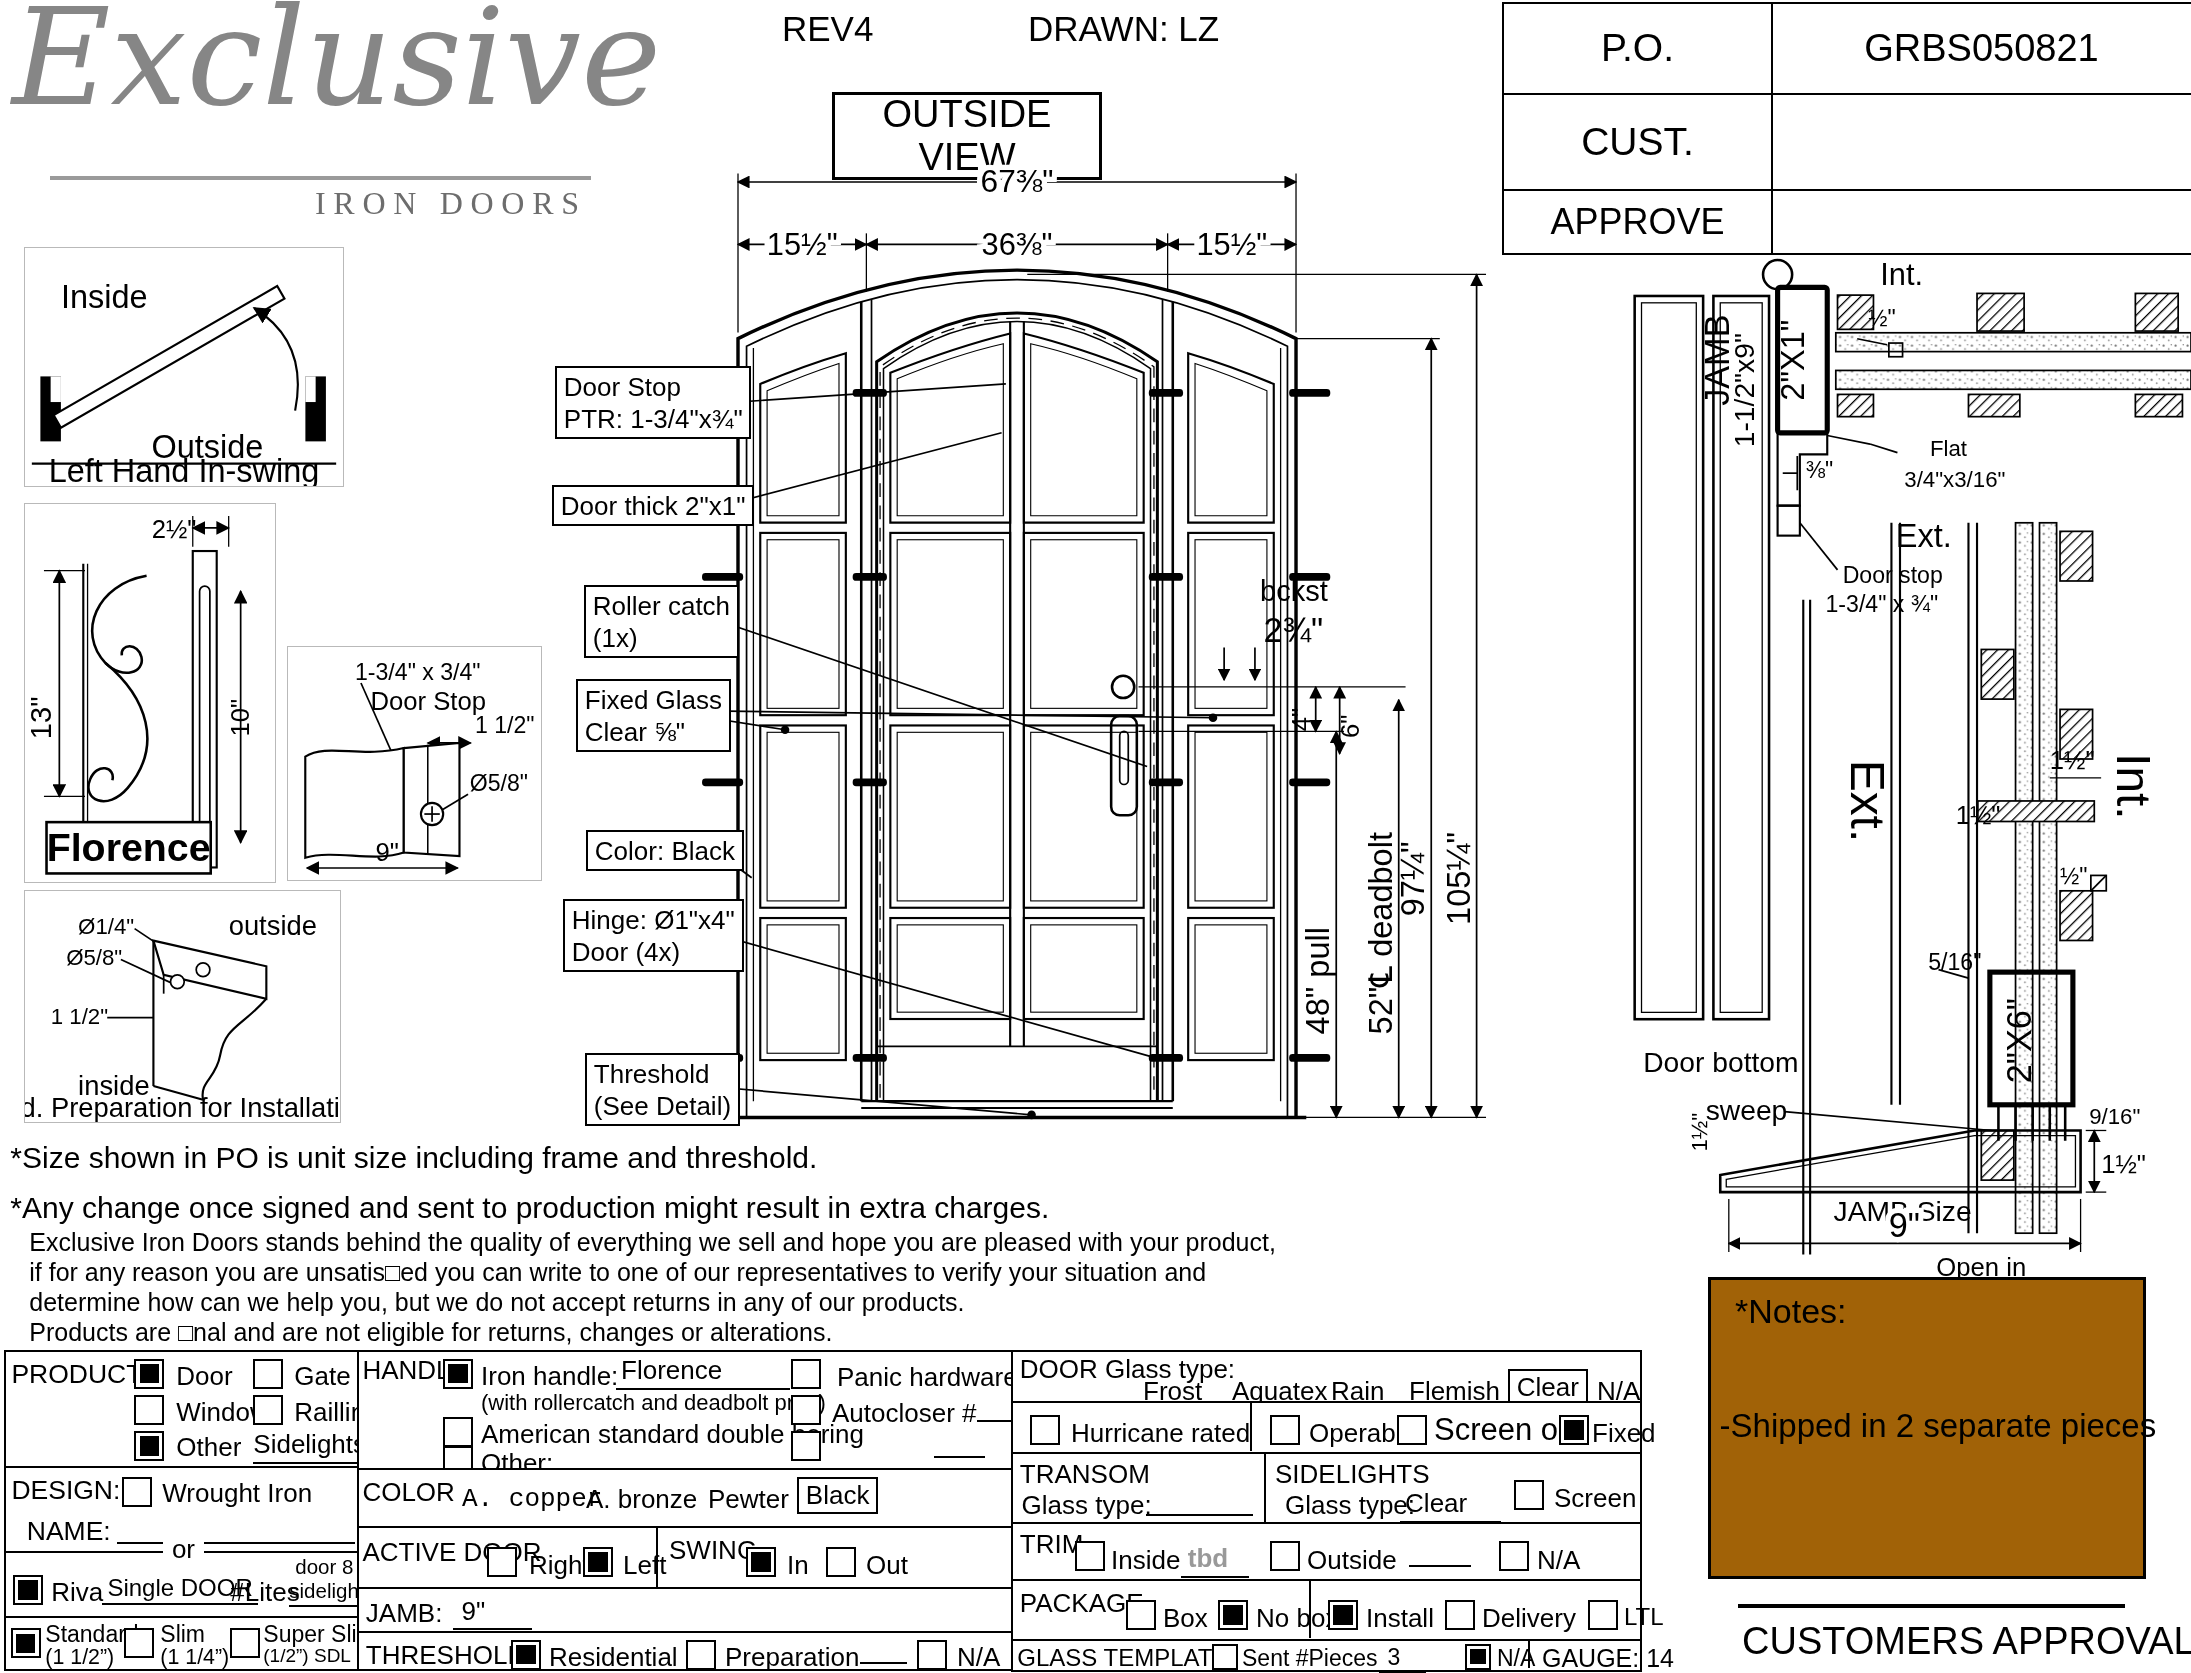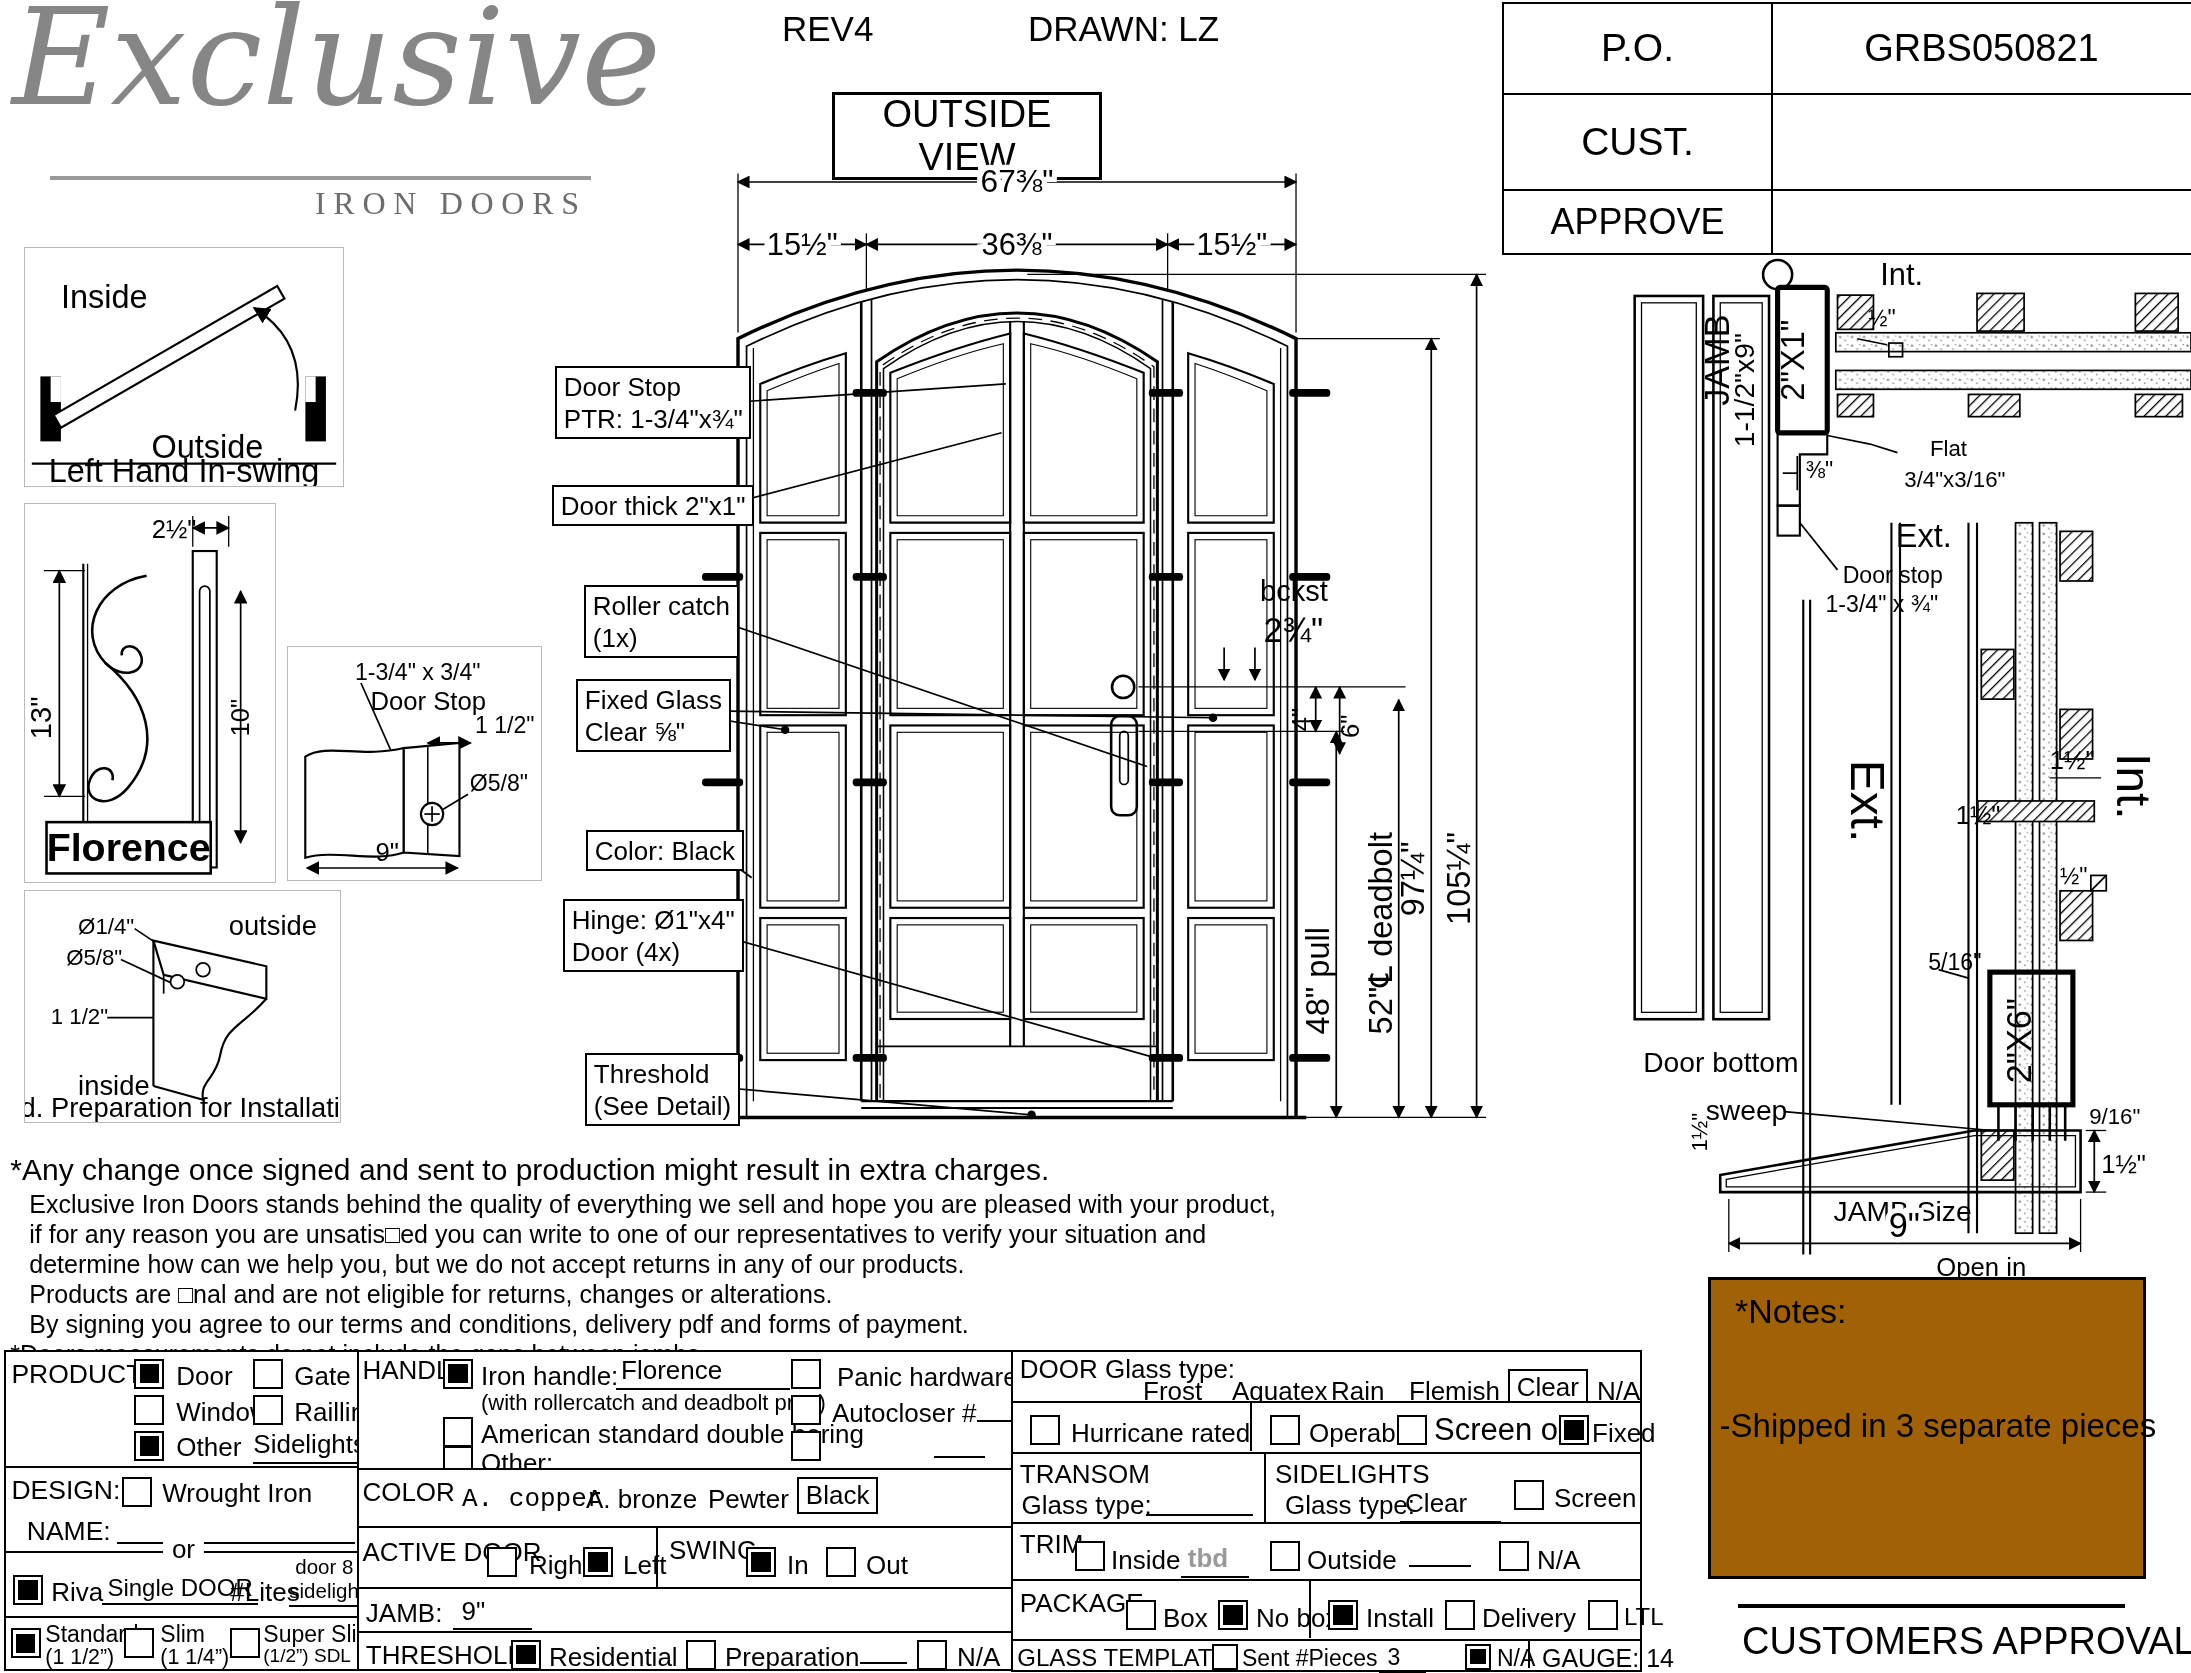--- a/index.html
+++ b/index.html
@@ -418,20 +418,21 @@
     <text x="238" y="1028" font-size="33">sweep</text>
     <text x="686" y="1032" font-size="26">9/16"</text>
     <text x="700" y="1090" font-size="30">1½"</text>
     <text x="240" y="1042" font-size="26" transform="rotate(-90 240 1042)" text-anchor="middle">1½"</text>
     <text x="468" y="1146" font-size="33" text-anchor="middle">JAMB Size</text>
     <text x="470" y="1164" font-size="40" text-anchor="middle" stroke="#fff" stroke-width="12" paint-order="stroke">9"</text>
     <text x="560" y="1210" font-size="30" text-anchor="middle">Open in</text>
   </svg>
 
   <div class="abs" style="left:10.3px;top:1139px;width:984px;">
+    <div class="fn1">*Size shown in PO is unit size including frame and threshold.</div>
     <div class="fn1" style="margin-top:12px;">*Any change once signed and sent to production might result in extra charges.</div>
     <div style="padding-left:19px;">
       <div class="fnb">Exclusive Iron Doors stands behind the quality of everything we sell and hope you are pleased with your product,</div>
       <div class="fnb">if for any reason you are unsatis□ed you can write to one of our representatives to verify your situation and</div>
       <div class="fnb">determine how can we help you, but we do not accept returns in any of our products.</div>
       <div class="fnb">Products are □nal and are not eligible for returns, changes or alterations.</div>
       <div class="fnb">By signing you agree to our terms and conditions, delivery pdf and forms of payment.</div>
       <div class="fnb" style="margin-left:-19px;">*Doors measurements do not include the gaps between jambs</div>
     </div>
   </div>
@@ -596,19 +597,19 @@
     <span class="t" style="left:229px;top:4.3px;font-size:23px;">Sent #Pieces</span>
     <span class="t" style="left:366px;top:2.6px;font-size:23px;border-bottom:2.6px solid #000;padding:0 26px 0 8.6px;">3</span>
     <span class="cb sm checked" style="left:452px;top:2.6px;"></span>
     <span class="t" style="left:484px;top:4.3px;font-size:23px;">N/A</span>
     <span class="abs" style="left:515px;top:0;width:0;height:27px;border-left:2.6px solid #000;"></span>
     <span class="t" style="left:529px;top:3.4px;font-size:25px;">GAUGE: 14</span>
   </div>
 
   <div class="notes-box" style="left:1708px;top:1277px;width:432px;height:296px;">
     <div class="t" style="left:24px;top:12px;font-size:34px;">*Notes:</div>
-    <div class="t" style="left:8.6px;top:127px;font-size:33px;">-Shipped in 3 separate pieces</div>
+    <div class="t" style="left:8.6px;top:127px;font-size:33px;">-Shipped in 2 separate pieces</div>
   </div>
   <div class="abs" style="left:1738px;top:1604px;width:387px;border-top:4.3px solid #000;"></div>
   <div class="t" style="left:1742px;top:1620px;width:387px;text-align:center;font-size:38px;">CUSTOMERS APPROVAL</div>
 
 </div>
 
 
 </body></html>

